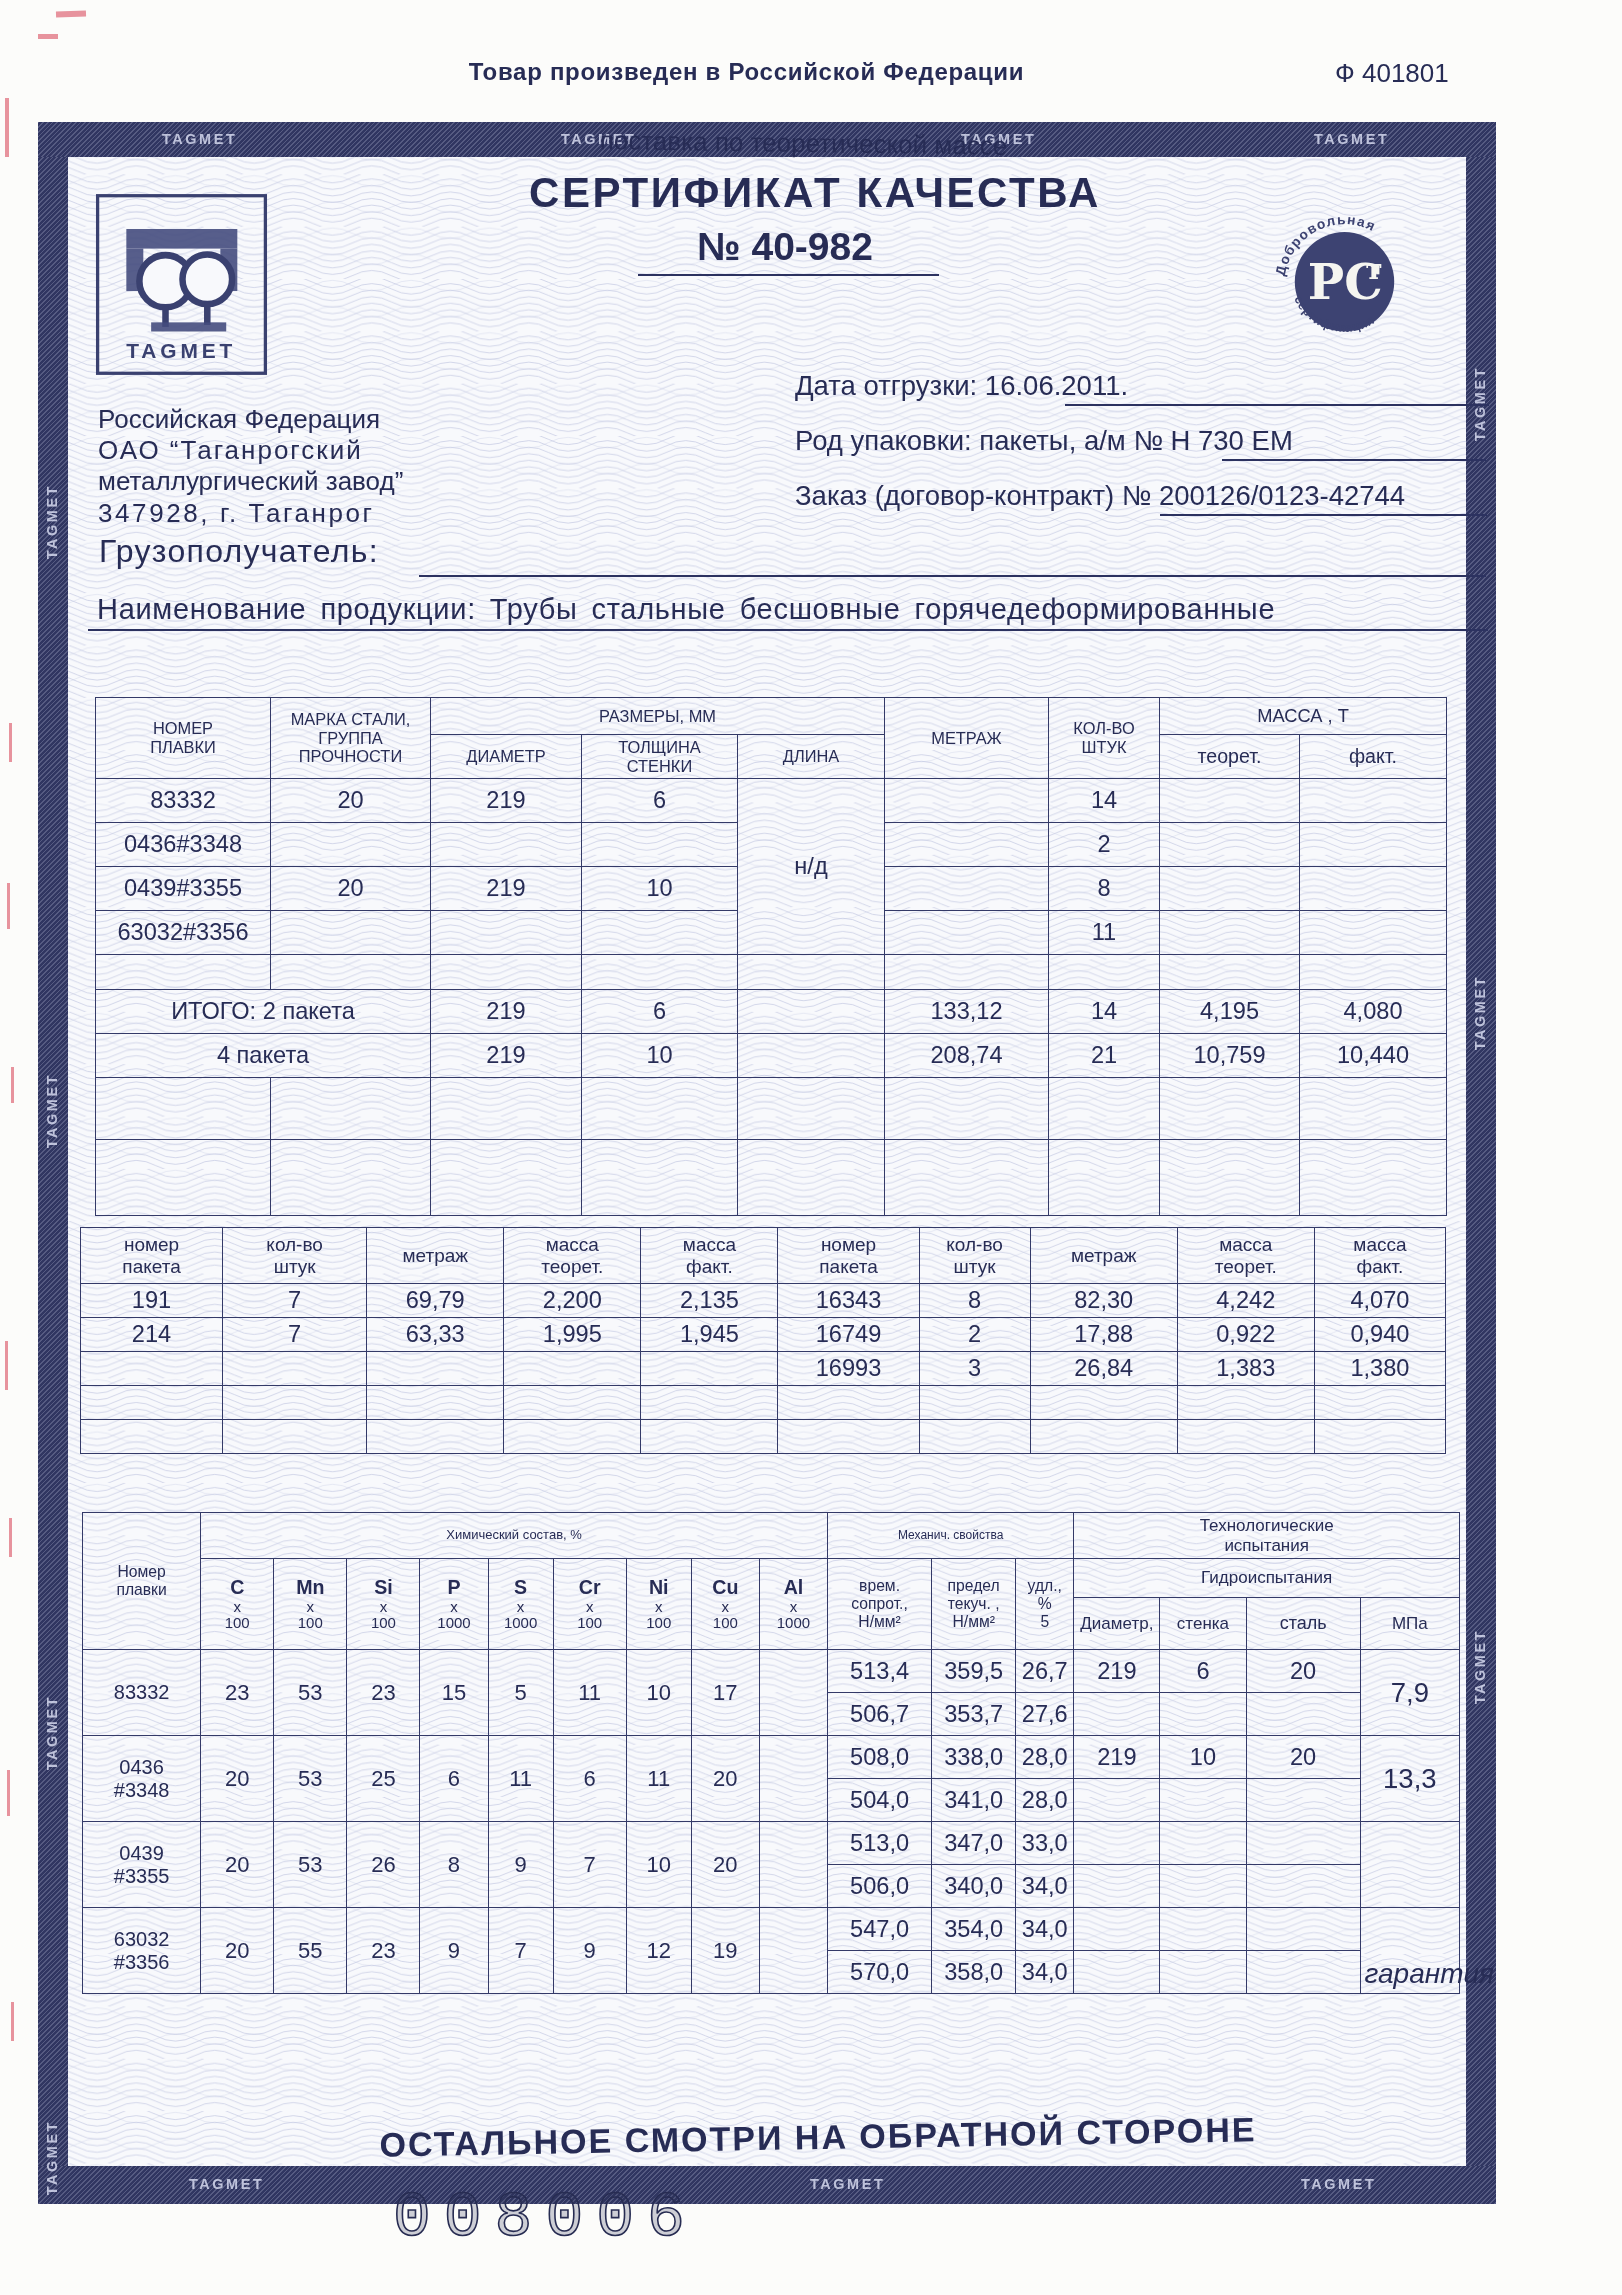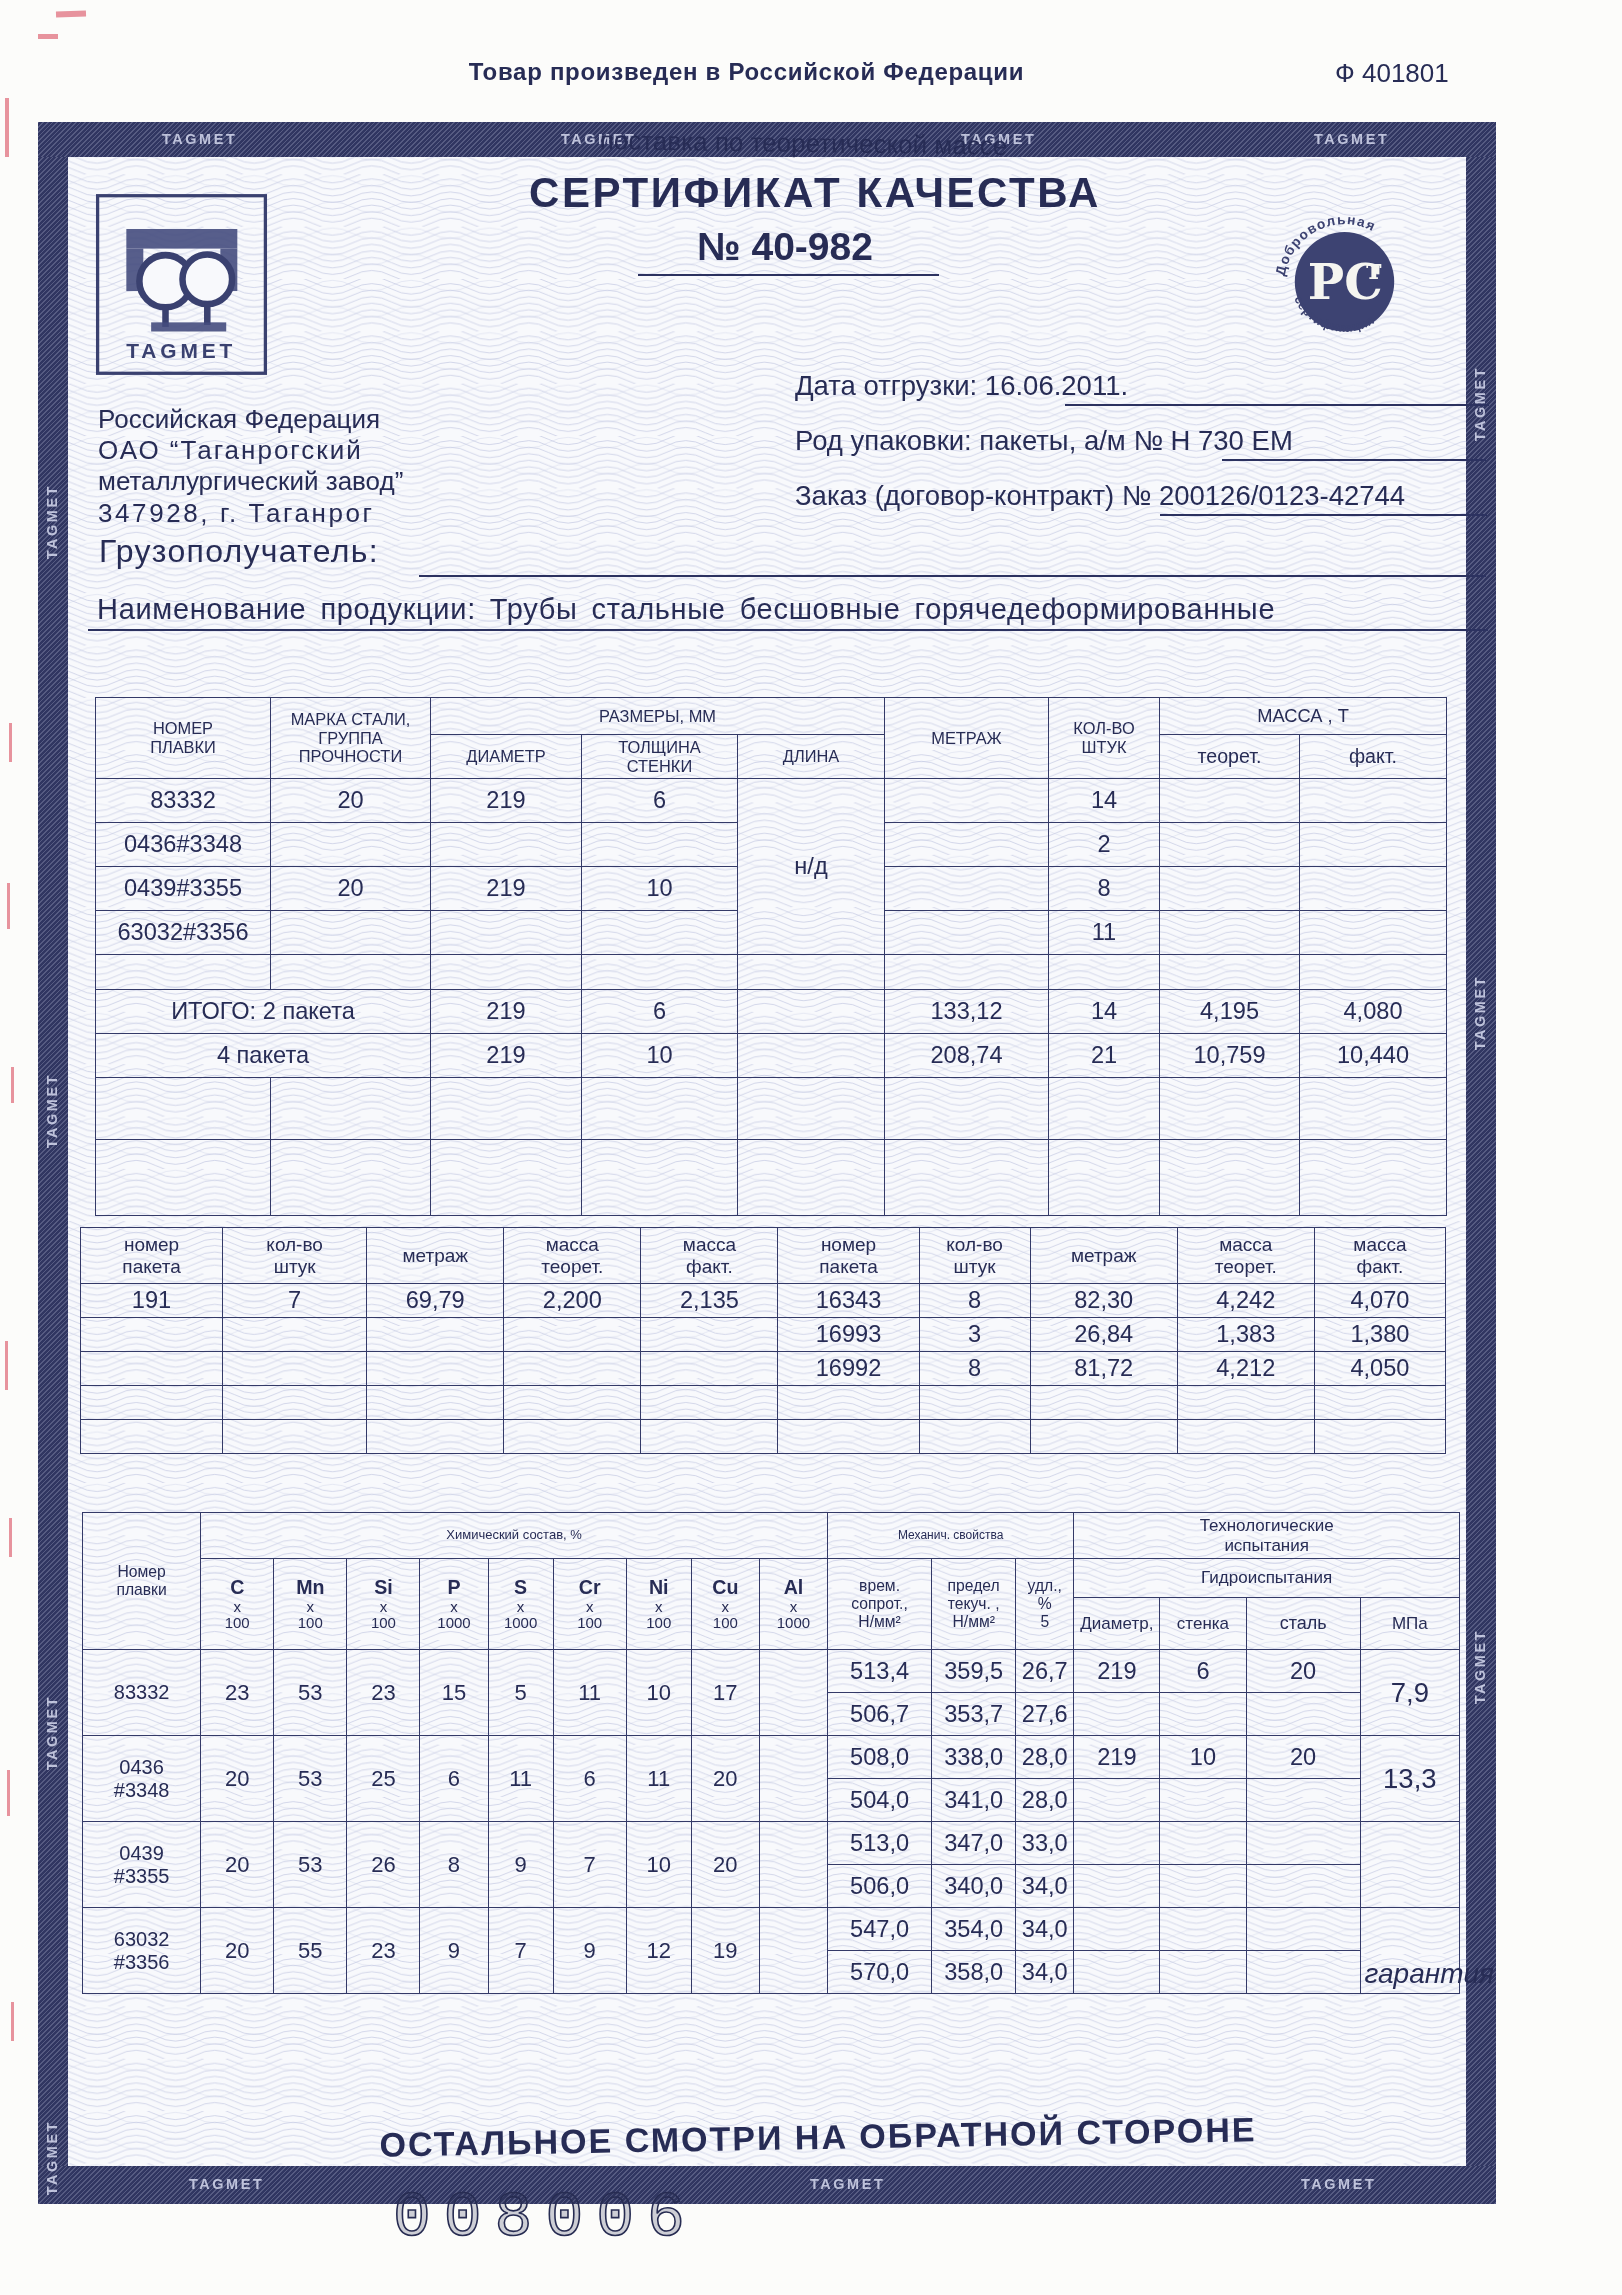--- a/index.html
+++ b/index.html
@@ -330,42 +330,42 @@
       <td>69,79</td>
       <td>2,200</td>
       <td>2,135</td>
       <td>16343</td>
       <td>8</td>
       <td>82,30</td>
       <td>4,242</td>
       <td>4,070</td>
     </tr>
     <tr style="height:34px">
+      <td>214</td>
+      <td>7</td>
+      <td>63,33</td>
+      <td>1,995</td>
+      <td>1,945</td>
+      <td>16749</td>
+      <td>2</td>
+      <td>17,88</td>
+      <td>0,922</td>
+      <td>0,940</td>
+    </tr>
+    <tr style="height:34px">
       <td></td>
           <td></td>
           <td></td>
           <td></td>
           <td></td>
       <td>16993</td>
       <td>3</td>
       <td>26,84</td>
       <td>1,383</td>
       <td>1,380</td>
-    </tr>
-    <tr style="height:34px">
-      <td></td>
-          <td></td>
-          <td></td>
-          <td></td>
-          <td></td>
-      <td>16992</td>
-      <td>8</td>
-      <td>81,72</td>
-      <td>4,212</td>
-      <td>4,050</td>
     </tr>
     <tr style="height:34px">
       <td></td>
           <td></td>
           <td></td>
           <td></td>
           <td></td>
           <td></td>
           <td></td>
           <td></td>

